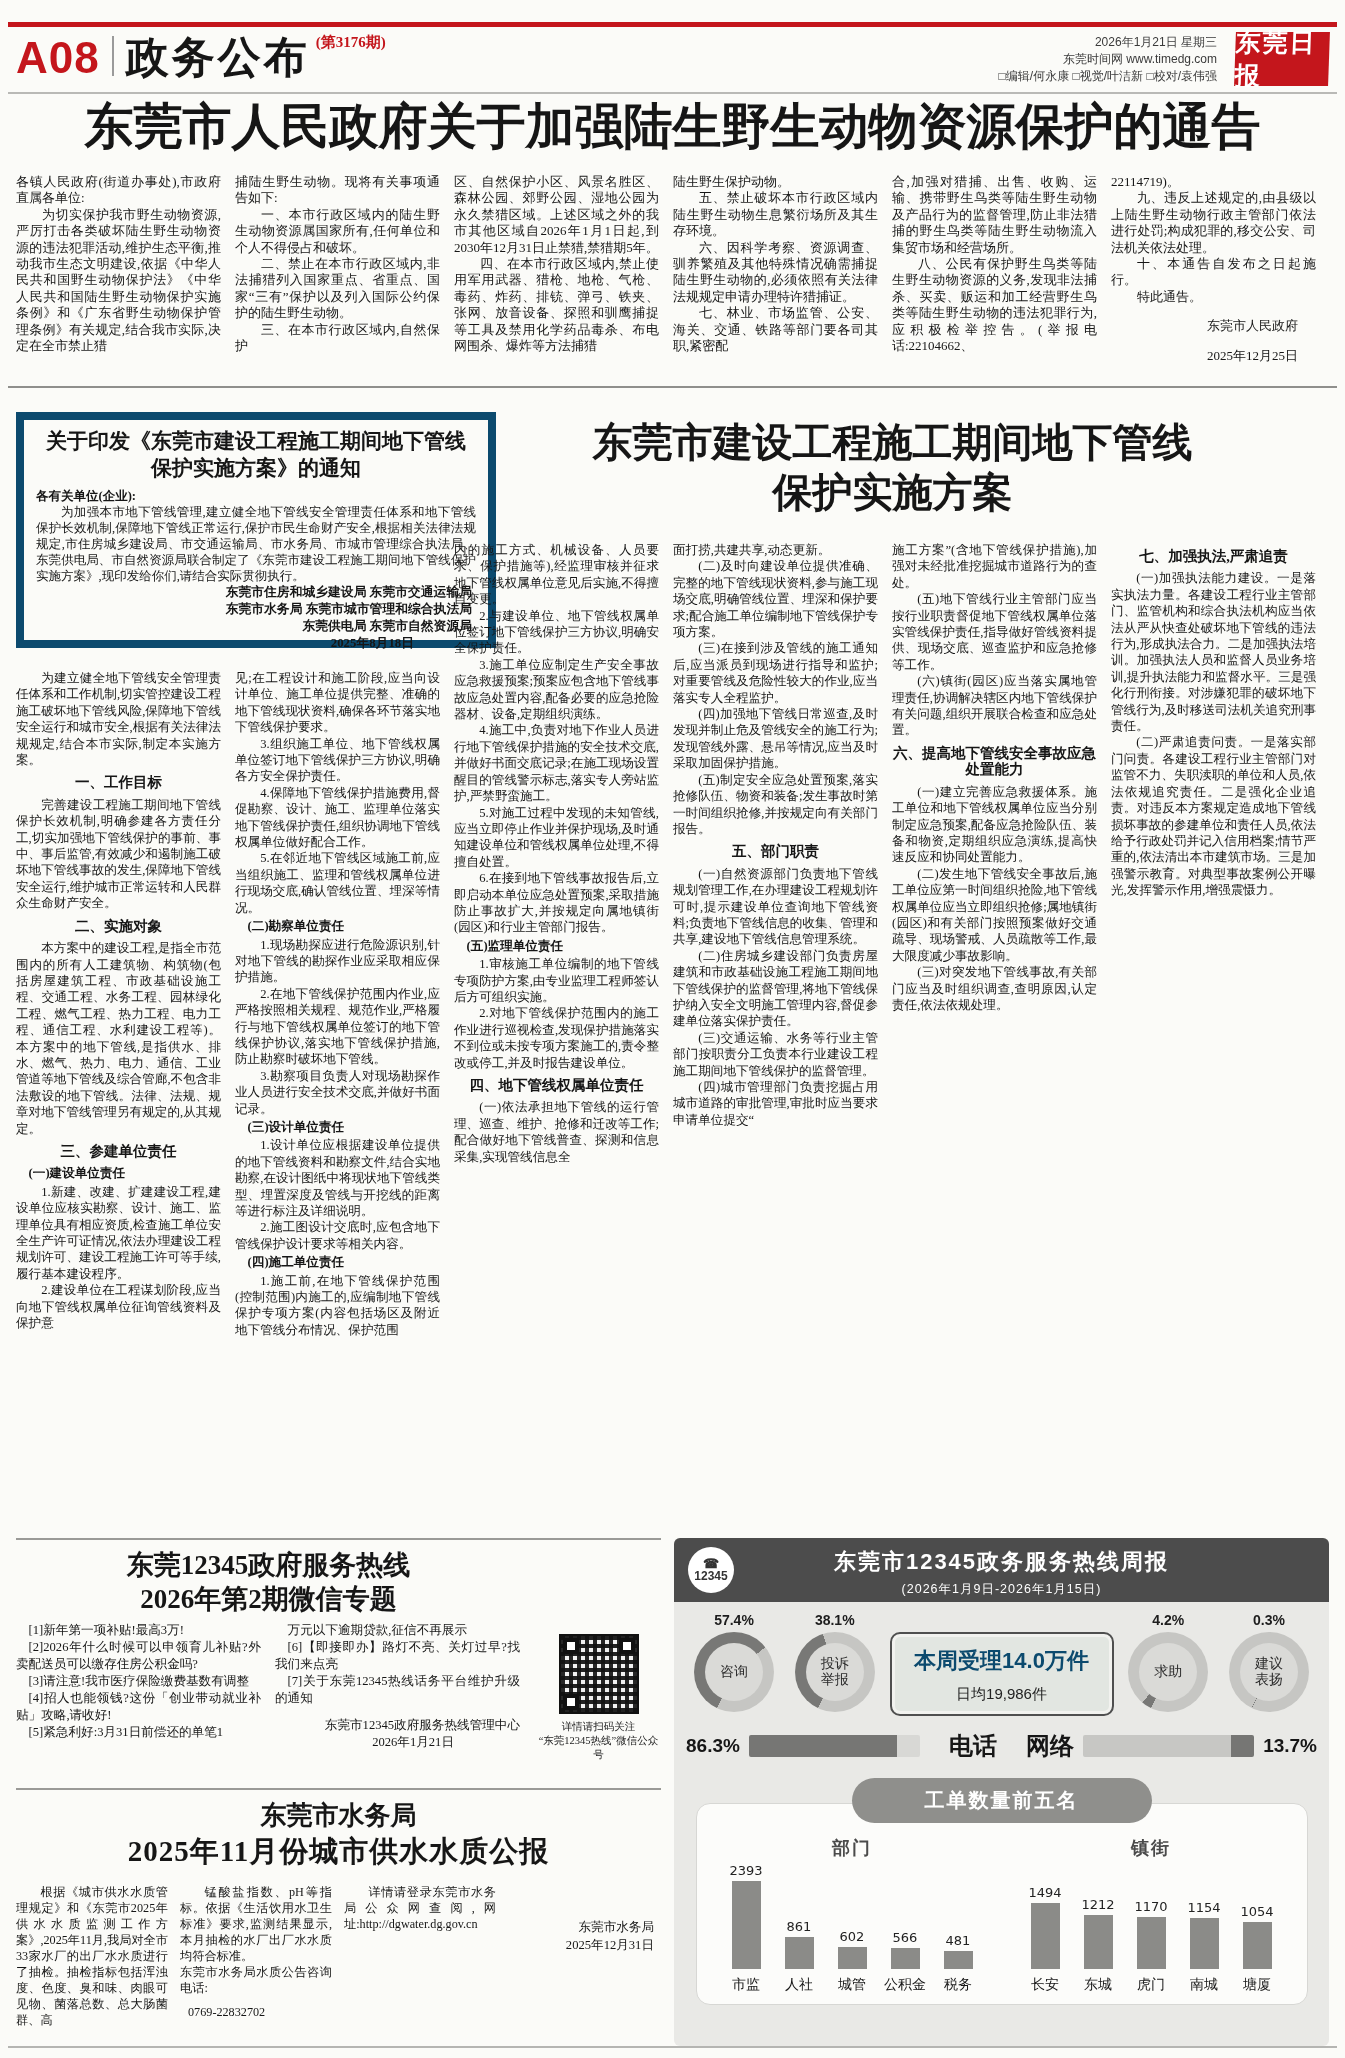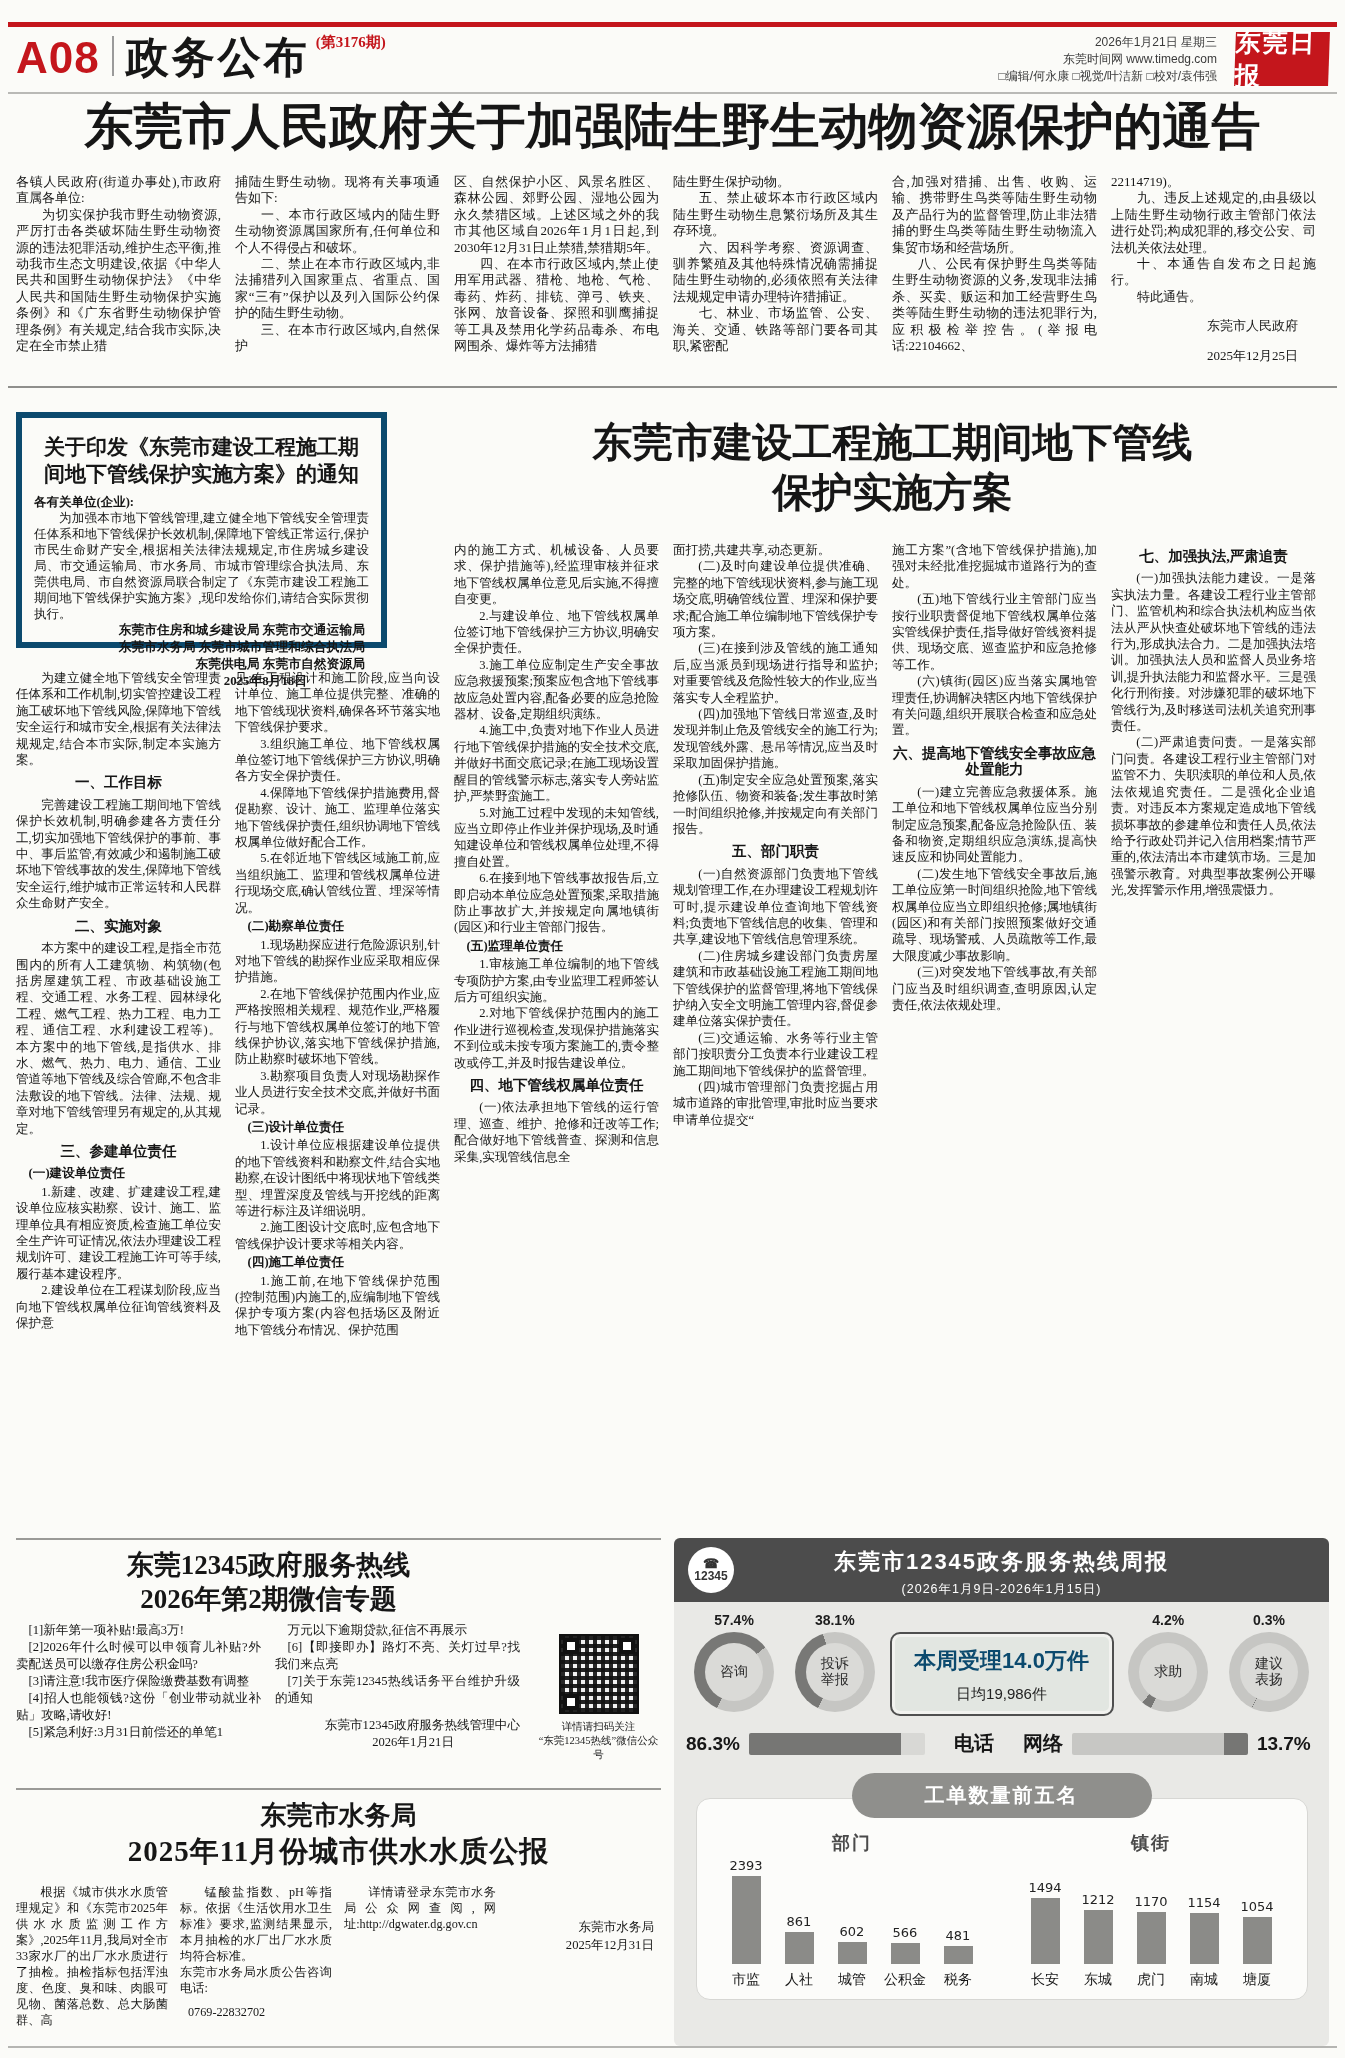--- a/index.html
+++ b/index.html
@@ -27,22 +27,22 @@
   
   .wn-title{position:absolute;top:98px;left:10px;width:1325px;text-align:center;
             font-weight:900;font-size:49px;line-height:58px;letter-spacing:0;}
   .wn-cols{position:absolute;top:174px;left:16px;width:1313px;height:200px;display:flex;gap:14px;}
   .col{width:205px;overflow:hidden;text-align:justify;font-size:13px;line-height:16.4px;}
   .sign{margin-top:4px;}
   .sign .right{padding-right:18px;}
   .divider{position:absolute;left:8px;right:8px;height:1.5px;background:#8f8f8c;}
   
   .mid{position:absolute;top:400px;left:16px;width:1313px;height:1140px;}
-  .nbox{position:absolute;left:0;top:12px;width:371px;height:236px;border:6px solid #0c4a6e;
-        padding:14px 12px 8px;box-sizing:border-box;}
+  .nbox{position:absolute;left:0;top:12px;width:480px;height:236px;border:8px solid #0c4a6e;
+        padding:6px 12px 8px;box-sizing:border-box;}
   .nbox-title{text-align:center;font-weight:900;font-size:21px;line-height:27px;margin:2px 8px 6px;}
   .nbox-body{font-size:12.5px;line-height:16px;text-align:justify;}
   .nbox-sal{font-weight:bold;}
   .nbox-sign{font-weight:bold;font-size:12.8px;line-height:17px;text-align:right;padding-right:4px;}
   .nbox-date{font-weight:bold;font-size:12.8px;text-align:right;padding-right:62px;}
   .plan-title{position:absolute;left:438px;top:18px;width:877px;text-align:center;
               font-weight:900;font-size:40px;line-height:50px;}
   .mcol{position:absolute;width:205px;overflow:hidden;text-align:justify;font-size:12.6px;line-height:16.4px;}
   #mcolA{left:0;   top:270px;height:860px;}
   #mcolB{left:219px;top:270px;height:860px;}
@@ -98,21 +98,21 @@
   .donut{width:80px;height:80px;border-radius:50%;margin:0 auto;display:flex;align-items:center;justify-content:center;}
   .donut-inner{width:58px;height:58px;border-radius:50%;background:#dadad7;display:flex;align-items:center;
                justify-content:center;font:14px/16px "Liberation Serif",serif;color:#2c2c2c;}
   .center-card{width:208px;background:#e2e6e1;border:2px solid #4f4f4f;border-radius:10px;
                padding:12px 6px 10px;text-align:center;margin-top:22px;box-shadow:0 0 0 3px #f2f2ef inset;}
   .cc-main{font-weight:900;font-size:22px;color:#0c4a6e;}
   .cc-sub{font-size:15px;margin-top:9px;color:#222;}
   .channel-row{display:flex;align-items:center;gap:9px;padding:14px 12px 0;}
   .ch-pct{font-weight:bold;font-size:19px;white-space:nowrap;}
   .ch-bar{height:22px;width:176px;border-radius:2px;}
-  .ch-label{font-weight:bold;font-size:20px;font-family:"Liberation Serif",serif;white-space:nowrap;margin-left:20px;}
+  .ch-label{font-weight:bold;font-size:24px;font-family:"Liberation Serif",serif;white-space:nowrap;margin-left:20px;}
   .pill{position:relative;z-index:2;width:300px;margin:16px auto 0;background:#8f8f8c;color:#fff;
         text-align:center;font-weight:bold;font-size:20px;padding:9px 0;border-radius:26px;letter-spacing:2px;}
   .chart-box{position:relative;width:612px;margin:-20px auto 0;background:#fcfcfa;border:1px solid #d7d7d4;
              border-radius:14px;padding:32px 6px 10px;box-sizing:border-box;display:flex;justify-content:space-around;}
   .bar-group{text-align:center;}
   .g-name{font-weight:bold;font-size:18px;color:#4a4a4a;margin-bottom:6px;letter-spacing:2px;}
   .bars{display:flex;align-items:flex-end;gap:17px;height:128px;}
   .bar-item{width:36px;display:flex;flex-direction:column;justify-content:flex-end;align-items:center;}
   .b-val{font-size:13px;color:#222;margin-bottom:3px;font-family:"DejaVu Sans",sans-serif;}
   .b-rect{width:29px;background:#8b8b88;}

